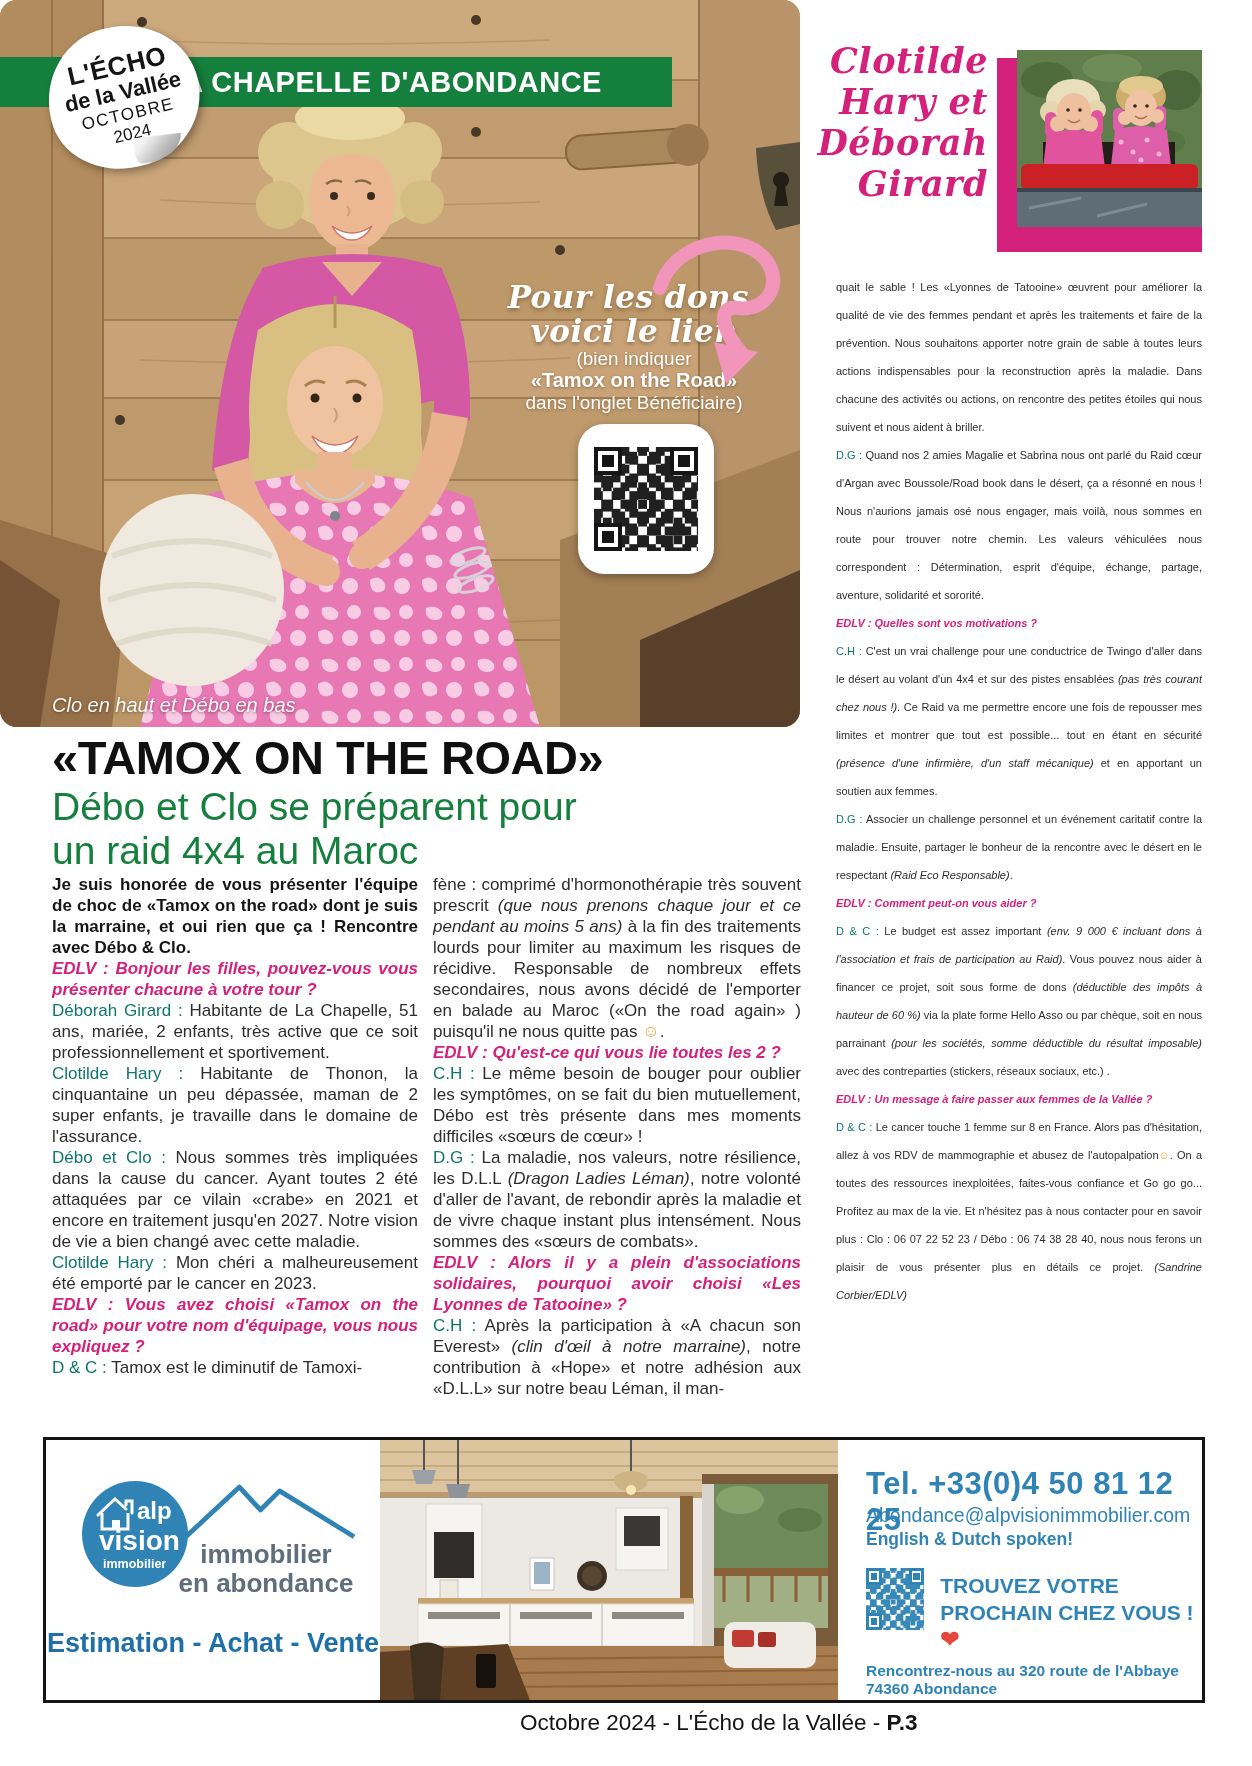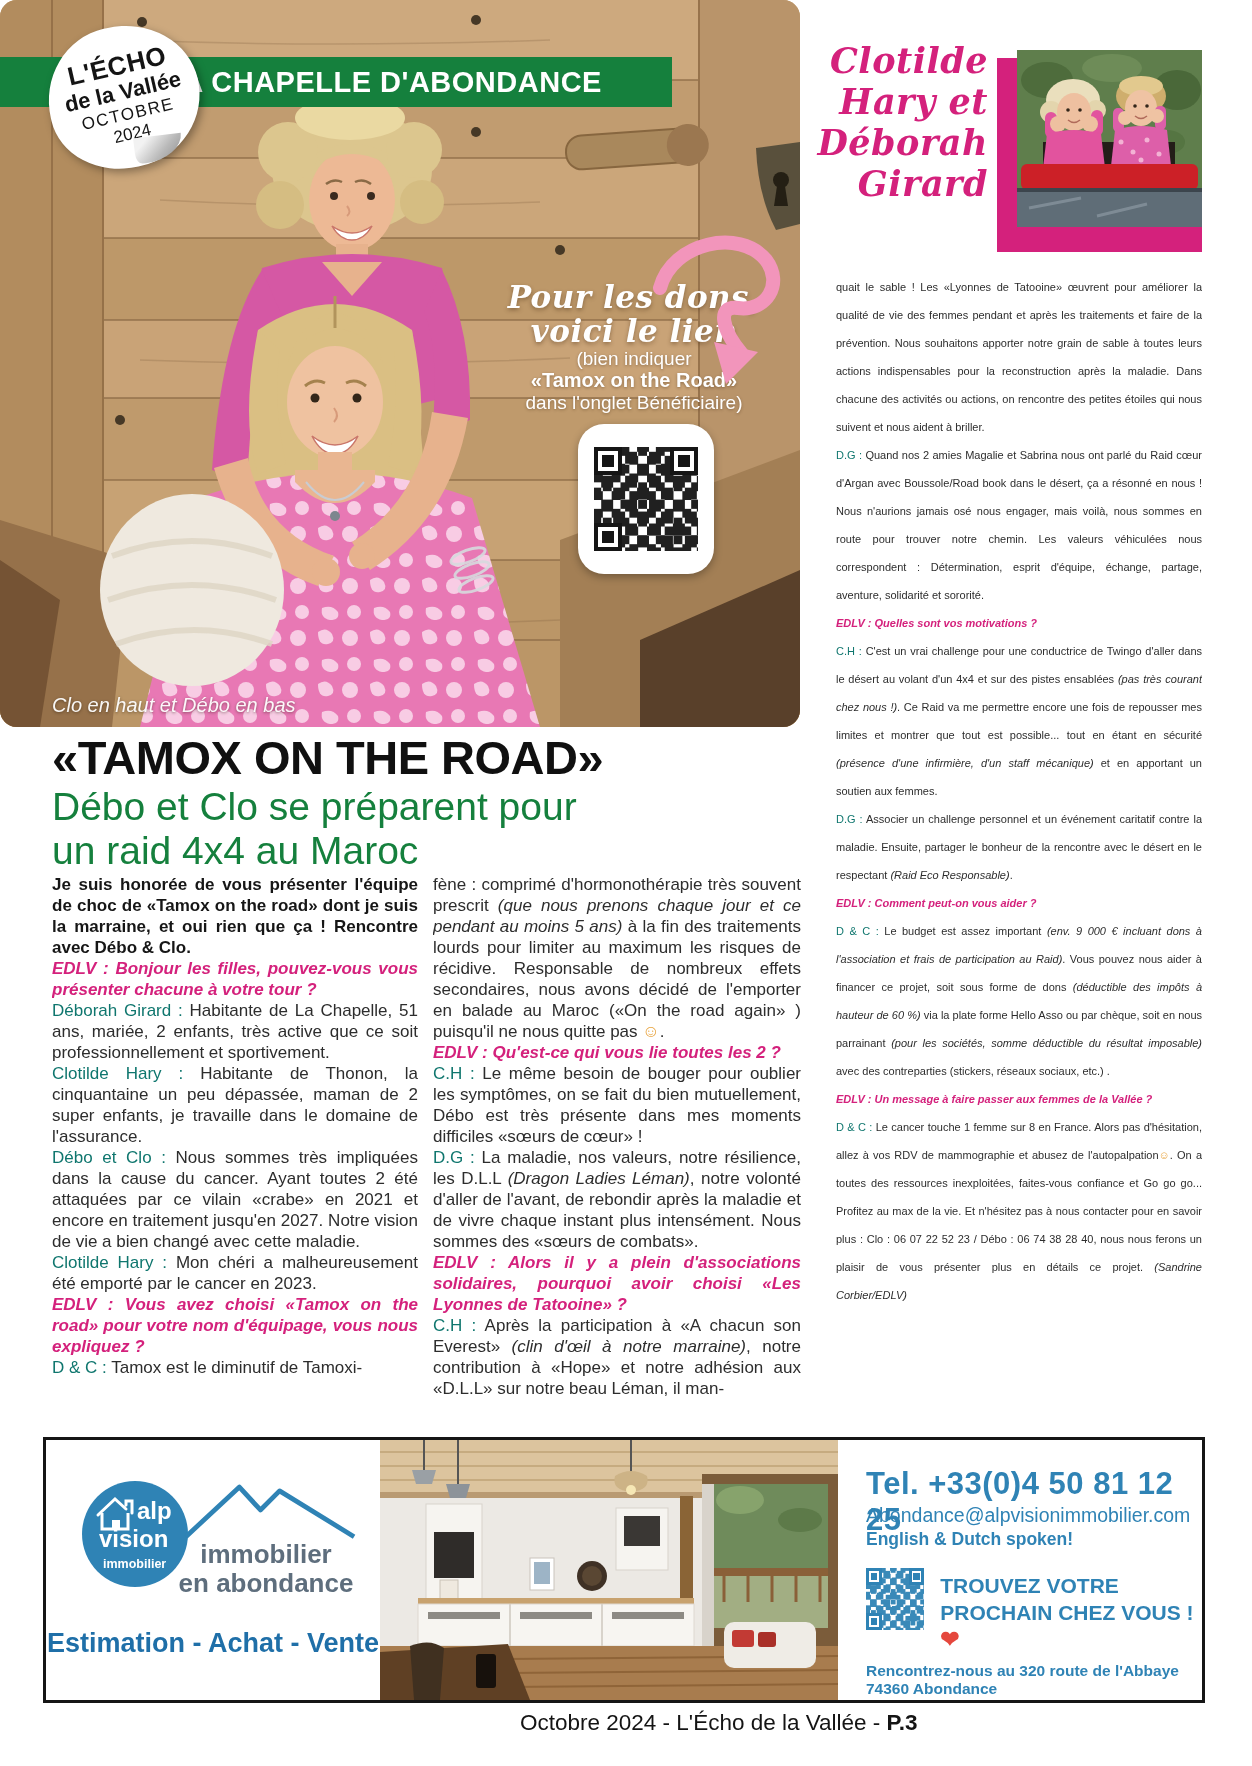--- a/index.html
+++ b/index.html
@@ -79,21 +79,21 @@
   .col .i{font-style:italic;}
   .col .emoji{color:#e8a33d;font-weight:700;}
 
   
   .ad{position:absolute;left:43px;top:1437px;width:1162px;height:266px;border:3px solid #151515;
       background:#fff;display:flex;box-sizing:border-box;z-index:2;}
   .ad-left{width:334px;position:relative;}
   .logo-circle{position:absolute;left:36px;top:41px;width:106px;height:106px;border-radius:50%;
       background:#2f83b5;color:#fff;}
   .lg-alp{position:absolute;left:55px;top:16px;font-size:24px;font-weight:700;}
-  .lg-vision{position:absolute;left:17px;top:44px;font-size:24px;font-weight:700;}
+  .lg-vision{position:absolute;left:17px;top:44px;font-size:28px;font-weight:700;}
   .lg-imm{position:absolute;left:21px;top:76px;font-size:12.5px;font-weight:600;}
   .house-icon{position:absolute;left:10px;top:12px;}
   .mountain{position:absolute;left:138px;top:38px;width:172px;height:62px;}
   .tagline{position:absolute;left:120px;top:100px;width:200px;text-align:center;
       color:#5e6e7d;font-weight:700;font-size:26px;line-height:29px;}
   .services{position:absolute;left:0;top:188px;width:100%;text-align:center;
       color:#1f6fa8;font-weight:700;font-size:27px;}
   .ad-photo{width:458px;height:100%;overflow:hidden;}
   .ad-photo svg{display:block;width:100%;height:100%;}
   .ad-right{flex:1;position:relative;color:#2f83b5;}

